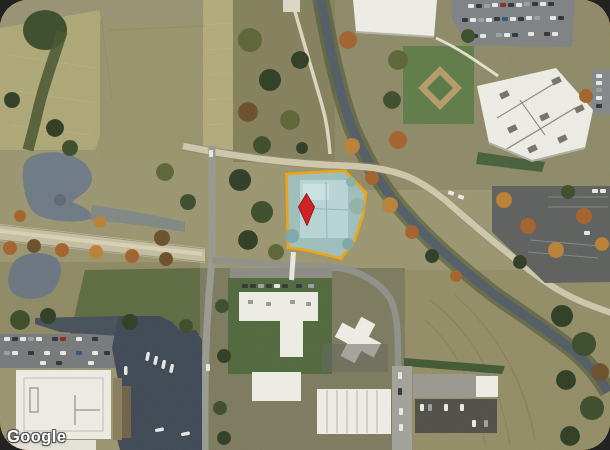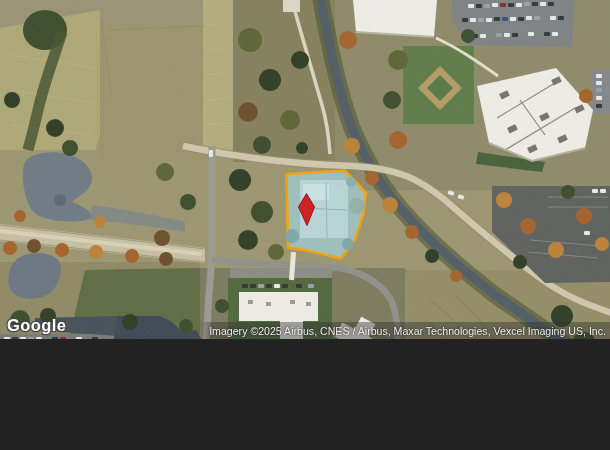--- a/index.html
+++ b/index.html
@@ -1,17 +1,17 @@
 <!DOCTYPE html>
 <html><head>
 <meta charset="utf-8">
 <style>
   html,body{margin:0;padding:0;background:#222;}
-  .stage{position:relative;width:610px;height:339px;overflow:hidden;
-         font-family:"Liberation Sans",sans-serif;background:#c2410c;}
+  .stage{position:relative;width:610px;height:450px;overflow:hidden;
+         font-family:"Liberation Sans",sans-serif;background:#c2410c;border-radius:28px;}
   .stage svg{position:absolute;left:0;top:0;}
   .logo{position:absolute;left:7px;bottom:4px;z-index:5;
         font-family:"Liberation Sans",sans-serif;font-size:16.5px;font-weight:bold;
         letter-spacing:.4px;color:#fff;cursor:pointer;
         text-shadow:-1px -1px 0 rgba(70,70,70,.85),1px -1px 0 rgba(70,70,70,.85),
                     -1px 1px 0 rgba(70,70,70,.85),1px 1px 0 rgba(70,70,70,.85),
                     0 1px 3px rgba(0,0,0,.45);}
   .attrib{position:absolute;right:0;bottom:0;z-index:5;height:17px;
           display:flex;align-items:center;padding:0 4px 0 10px;
           background:linear-gradient(90deg,rgba(45,45,45,0) 0,rgba(45,45,45,.42) 12px,rgba(45,45,45,.42) 100%);
@@ -362,16 +362,13 @@
       <circle cx="357" cy="206" r="8" fill="#8cae9f" opacity=".8"></circle>
     </g>
   </g>
 
   <polygon points="306.5,193.5 314.5,207 307,225.5 298.5,207" stroke="#8c1113" stroke-width="1" stroke-linejoin="round" fill="#d21b1f"></polygon>
 
   <rect x="0" y="0" width="610" height="450" filter="url(#grain)" opacity=".14"></rect>
 </svg>
 
 <div class="logo">Google</div>
-<div class="attrib">
-  <span>Imagery ©2025 Airbus, CNES / Airbus, Maxar Technologies, Vexcel Imaging US, Inc.</span>
 </div>
-</div>
 
 </body></html>

